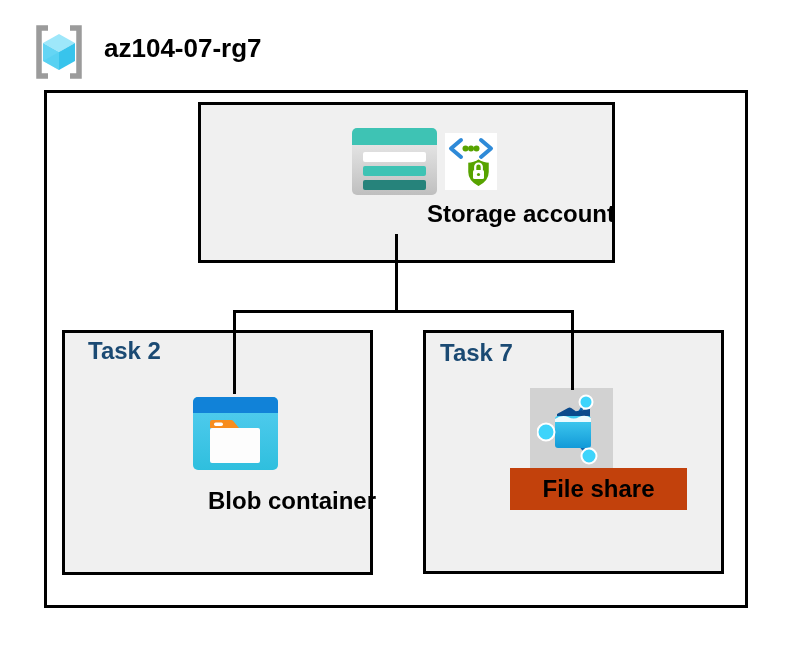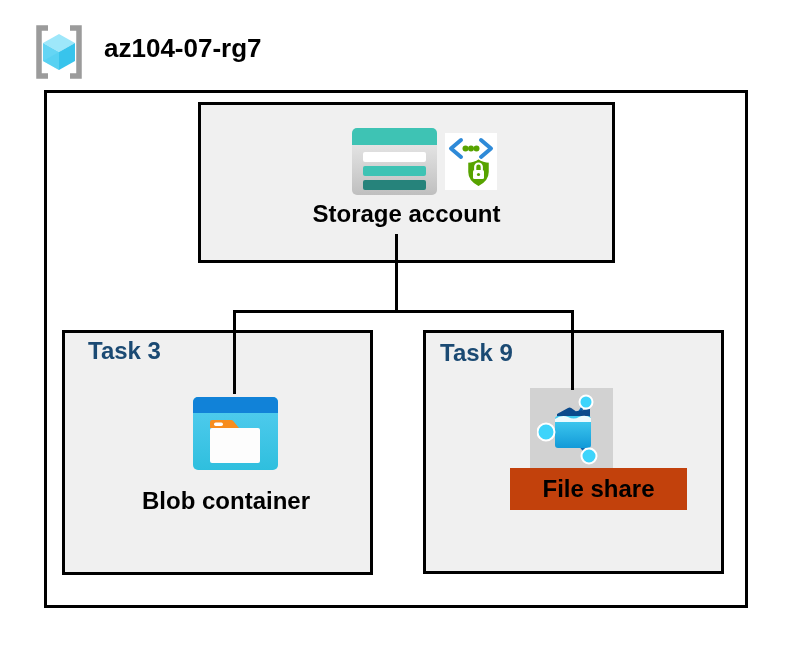--- a/index.html
+++ b/index.html
@@ -1,21 +1,21 @@
 <!DOCTYPE html>
 <html><head>
 <meta charset="utf-8">
 <style>
   html,body{margin:0;padding:0;background:#ffffff;font-family:"Liberation Sans",sans-serif;}
   #stage{position:relative;width:788px;height:647px;background:#ffffff;overflow:hidden;}
   .panel{position:absolute;background:#F0F0F0;border:3px solid #000000;box-sizing:border-box;z-index:1;}
   #outer-box{position:absolute;left:44px;top:90px;width:704px;height:518px;border:3px solid #000000;background:#ffffff;box-sizing:border-box;z-index:0;}
 
   .task-label{position:absolute;color:#1B4A73;font-size:24px;font-weight:700;line-height:28px;z-index:3;}
-  .item-label{position:absolute;color:#000000;font-size:24px;font-weight:700;text-align:center;z-index:3;}
+  .item-label{position:absolute;color:#000000;font-size:24px;font-weight:700;text-align:right;z-index:3;}
 
   #header-title{position:absolute;left:104px;top:33px;color:#000000;font-size:26px;font-weight:700;line-height:30px;}
 
   .line{position:absolute;background:#000000;z-index:4;}
 
   .icon{position:absolute;z-index:5;}
   #fileshare-icon-bg{position:absolute;left:530px;top:388px;width:83px;height:80px;background:#D2D2D2;z-index:2;}
   #fileshare-label-bg{position:absolute;left:510px;top:468px;width:177px;height:42px;background:#c2410c;z-index:2;
     display:flex;align-items:center;justify-content:center;}
   #fileshare-label-bg .item-label{position:static;}
@@ -67,40 +67,40 @@
     <circle cx="31.5" cy="15.5" r="3" fill="#57A300"></circle>
     <path d="M33.5 25.5 c3.5 2.6 8 3.6 11 3.6 v10 c0 7.6 -5.5 12.2 -11 14.9 c-5.5 -2.7 -11 -7.3 -11 -14.9 v-10 c3 0 7.5 -1 11 -3.6 z" fill="#57A300" stroke="#FFFFFF" stroke-width="1.5"></path>
     <path d="M30.2 37 v-3.2 a3.3 3.3 0 0 1 6.6 0 V37" fill="none" stroke="#FFFFFF" stroke-width="2.2"></path>
     <rect x="28" y="37" width="11" height="9" rx="1.5" fill="#FFFFFF"></rect>
     <circle cx="33.5" cy="41.5" r="1.6" fill="#57A300"></circle>
   </svg>
 
   <div class="item-label" style="left:198px;top:200px;width:417px;">Storage account</div>
 
   <div class="panel" style="left:62px;top:330px;width:311px;height:245px;"></div>
-  <div class="task-label" style="left:88px;top:337px;">Task 3</div>
+  <div class="task-label" style="left:88px;top:337px;">Task 2</div>
 
   <svg class="icon" style="left:193px;top:397px;" width="85" height="73" viewBox="0 0 85 73">
     <defs>
       <linearGradient id="cyanbody" x1="0" y1="0" x2="0" y2="1">
         <stop offset="0" stop-color="#55CDF0"></stop>
           <stop offset="1" stop-color="#2FBFDE"></stop>
       </linearGradient>
     </defs>
     <rect x="0" y="0" width="85" height="73" rx="5" fill="url(#cyanbody)"></rect>
     <path d="M5,0 h75 a5,5 0 0 1 5,5 v11 h-85 v-11 a5,5 0 0 1 5,-5 z" fill="#1182D8"></path>
     <path d="M19,23 h19 a3,3 0 0 1 2.4,1.2 l5.6,6.8 h-29 v-6 a2,2 0 0 1 2,-2 z" fill="#F78D1E"></path>
     <rect x="21" y="25.5" width="9" height="3.5" rx="1.7" fill="#FFFFFF"></rect>
     <rect x="17" y="31" width="50" height="35" rx="2" fill="#FDFDFD"></rect>
   </svg>
 
   <div class="item-label" style="left:76px;top:487px;width:300px;">Blob container</div>
 
   <div class="panel" style="left:423px;top:330px;width:301px;height:244px;"></div>
-  <div class="task-label" style="left:440px;top:339px;">Task 9</div>
+  <div class="task-label" style="left:440px;top:339px;">Task 7</div>
 
   <div id="fileshare-icon-bg"></div>
   <svg class="icon" style="left:537px;top:390px;" width="70" height="76" viewBox="0 0 70 76">
     <defs>
       <linearGradient id="fsbody" x1="0" y1="0" x2="0" y2="1">
         <stop offset="0" stop-color="#45CFF2"></stop>
           <stop offset="1" stop-color="#129AD8"></stop>
       </linearGradient>
     </defs>
     <line x1="49" y1="12" x2="40" y2="26" stroke="#0A67B2" stroke-width="3"></line>

